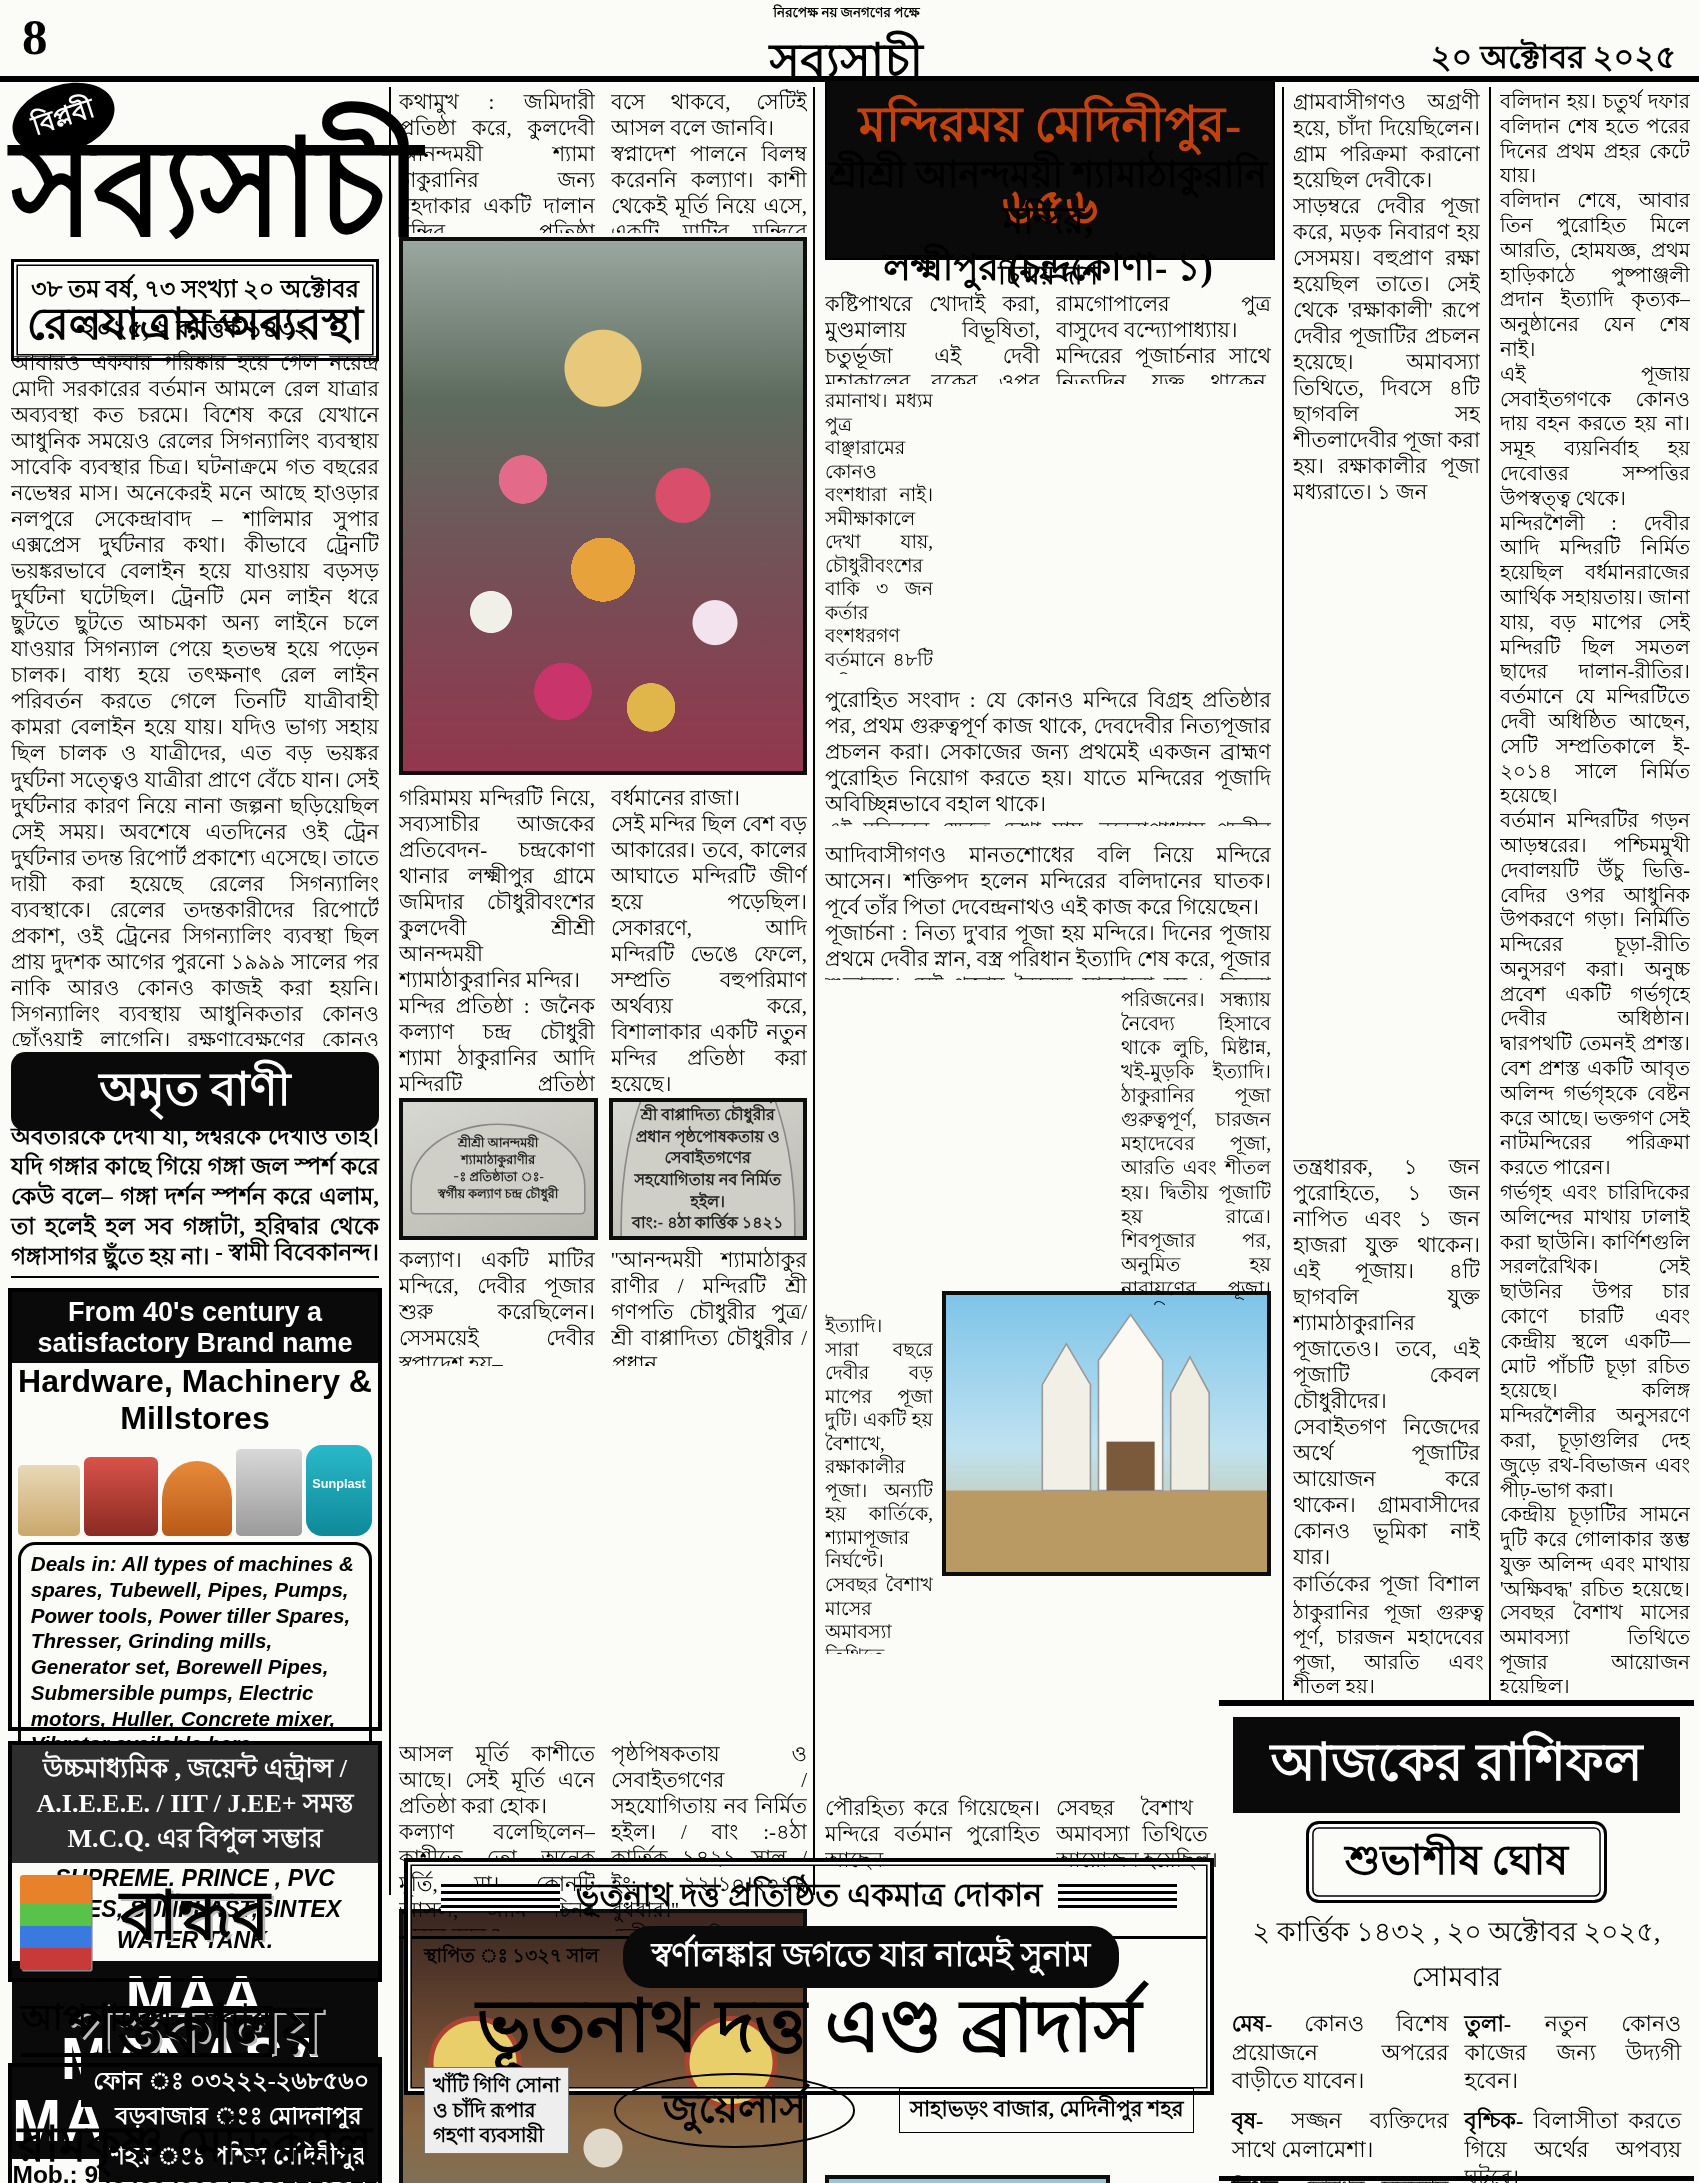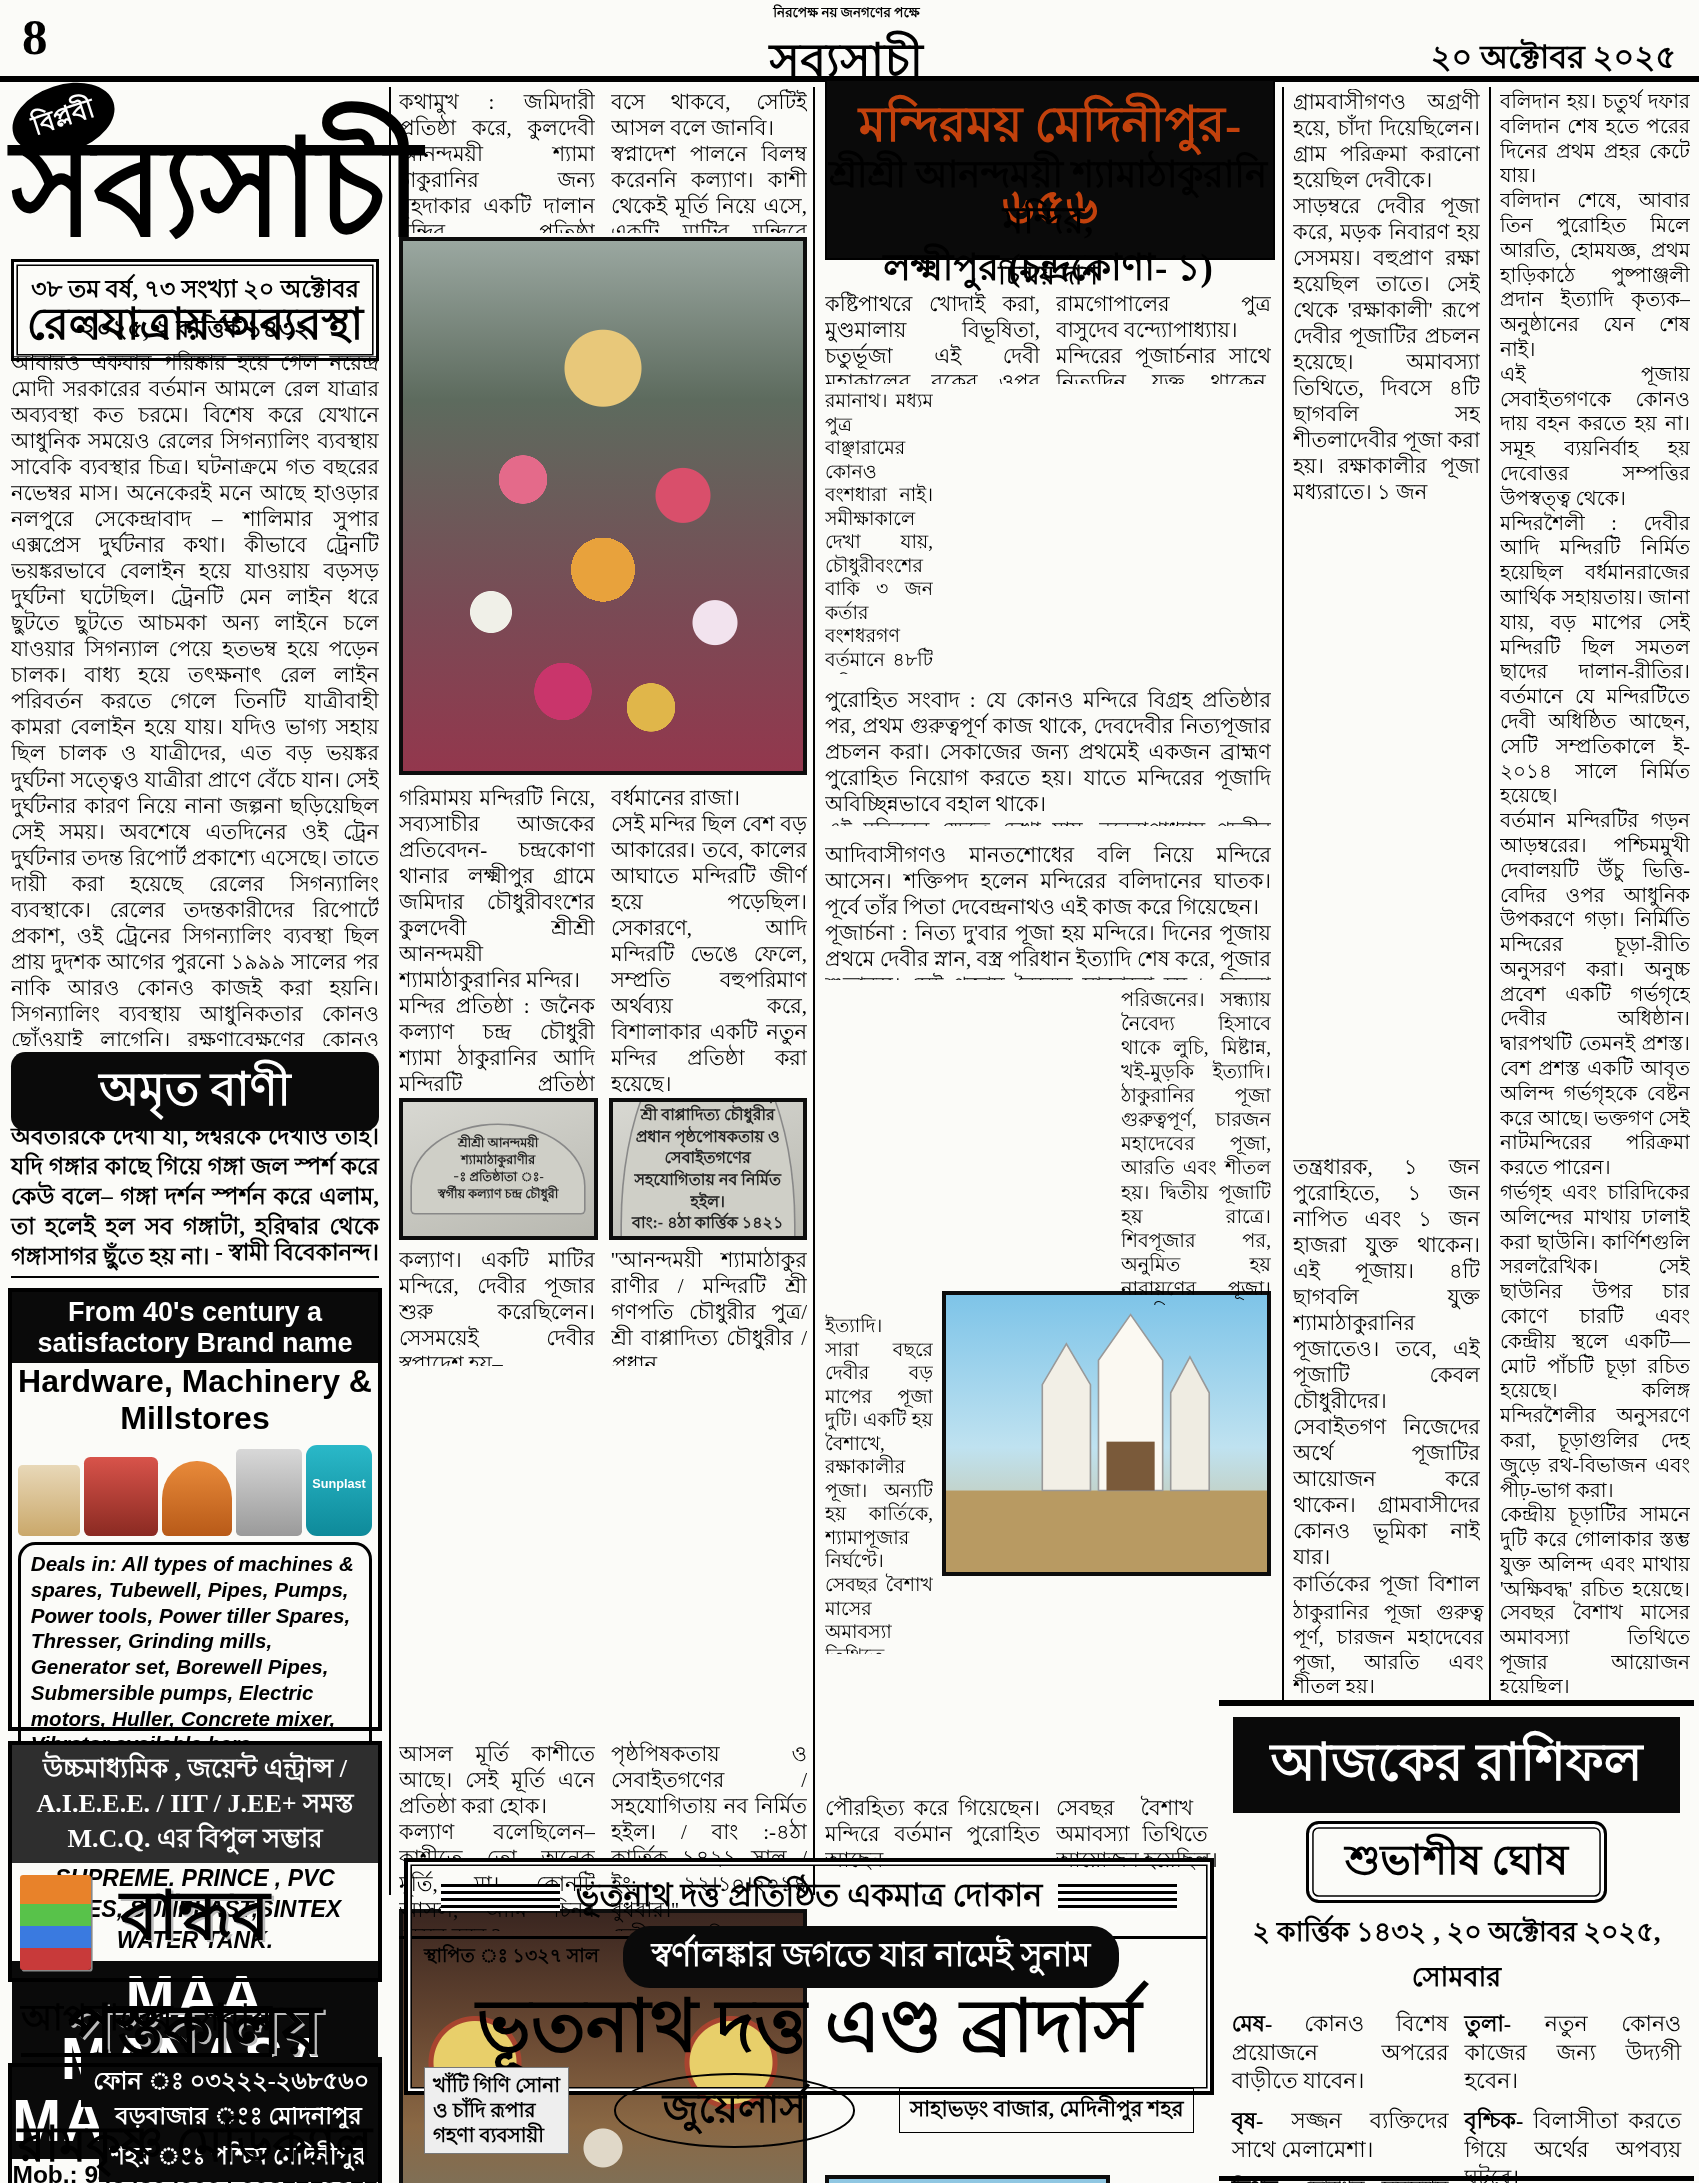--- a/index.html
+++ b/index.html
@@ -49,21 +49,21 @@
   .med-title{font-size:49px;font-weight:900;}
   
   .kicker{background:#0a0a0a;color:#c2410c;font-size:49px;font-weight:900;padding:6.3px 0;border:2.4px solid #000;}
   .m-title{font-size:37px;font-weight:900;line-height:1.25;}
   .m-byline{font-size:26px;font-weight:bold;}
   
   .horo-box{border-top:6.3px solid #000;}
   .horo-head{background:#0a0a0a;color:#fff;font-size:52px;font-weight:900;padding:4.7px 0;}
   .horo-astr{border:3.2px solid #000;border-radius:12.7px;box-shadow:0 0 0 3.2px #fff inset,0 0 0 4.7px #000 inset;
              font-size:41px;font-weight:900;display:inline-block;padding:3.2px 36px;}
-  .horo-date{font-size:27px;font-weight:bold;}
+  .horo-date{font-size:27px;font-weight:normal;}
   .horo-entry{font-size:22px;line-height:1.3;margin:0 0 11px 0;text-align:justify;}
   .horo-entry b{font-weight:bold;}
   
   .jw-box{border:4px solid #000;box-shadow:0 0 0 2.4px #fff inset,0 0 0 4px #000 inset;}
   .jw-top{font-size:32px;font-weight:bold;}
   .jw-est{font-size:19px;font-weight:bold;}
   .jw-pill{background:#0a0a0a;color:#fff;border-radius:27px;font-size:33px;font-weight:bold;padding:3.2px 28.5px;display:inline-block;}
   .jw-title{font-size:73px;font-weight:900;line-height:1;}
   .jw-left{border:1.6px solid #777;background:#eee;font-size:20px;font-weight:bold;padding:4.7px 8px;line-height:1.25;}
   .jw-oval{border:2.4px solid #000;border-radius:50%;font-size:40px;font-weight:900;padding:1.6px 47px;display:inline-block;}
@@ -125,21 +125,21 @@
   <div class="rule-h" style="left:11px;top:1276px;width:368px;height:2.4px;"></div>
 
   <div class="abs ad-border" style="left:8px;top:1288px;width:374px;height:443px;">
     <div class="wob center mach-head">From 40's century a satisfactory Brand name</div>
     <div class="center mach-sub">Hardware, Machinery &amp; Millstores</div>
     <div style="display:flex;align-items:flex-end;gap:4.7px;height:95px;padding:3.2px 6.3px;">
       <div style="width:63px;height:71px;background:linear-gradient(180deg,#e8d8b8,#caa86a);border-radius:4.7px;"></div>
       <div style="width:75px;height:79px;background:linear-gradient(180deg,#d8534a,#8a2a22);border-radius:6.3px;"></div>
       <div style="width:71px;height:75px;background:linear-gradient(180deg,#e88a3a,#b85a18);border-radius:50% 50% 6.3px 6.3px;"></div>
       <div style="width:67px;height:87px;background:linear-gradient(180deg,#d8d8d8,#9a9a9a);border-radius:4.7px;"></div>
-      <div style="width:67px;height:91px;background:linear-gradient(180deg,#2ab8c8,#0e8a9a);border-radius:11px;color:#fff;font-family:'Liberation Sans',sans-serif;font-weight:bold;font-size:12.7px;text-align:center;padding-top:32px;box-sizing:border-box;">Sunplast</div>
+      <div style="width:67px;height:91px;background:linear-gradient(180deg,#2ab8c8,#0e8a9a);border-radius:16px;color:#fff;font-family:'Liberation Sans',sans-serif;font-weight:bold;font-size:12.7px;text-align:center;padding-top:32px;box-sizing:border-box;">Sunplast</div>
     </div>
     <div class="deals" style="margin:3.2px 6.3px;">Deals in:   All types of machines &amp; spares, Tubewell, Pipes, Pumps, Power tools, Power tiller Spares, Thresser, Grinding mills, Generator set, Borewell Pipes, Submersible pumps, Electric motors, Huller, Concrete mixer, Vibrator available here.</div>
     <div class="brands center" style="margin:1.6px 8px;">KIRLOSKAR, V GUARD, TEXMO,  CRI , KSB, KAMCO, ORIPLAST,  SWASTIC, SUPREME.  PRINCE , PVC PIPES, SUNPLAST,SINTEX WATER TANK.</div>
     <div class="wob center" style="margin-top:4.7px;padding:6.3px 0;">
       <div class="maa">MAA MANASA</div>
       <div class="maa">MACHINERY</div>
     </div>
     <div class="center mach-contact">Mob.: 9434894999  / 9932219322</div>
 
   </div>

